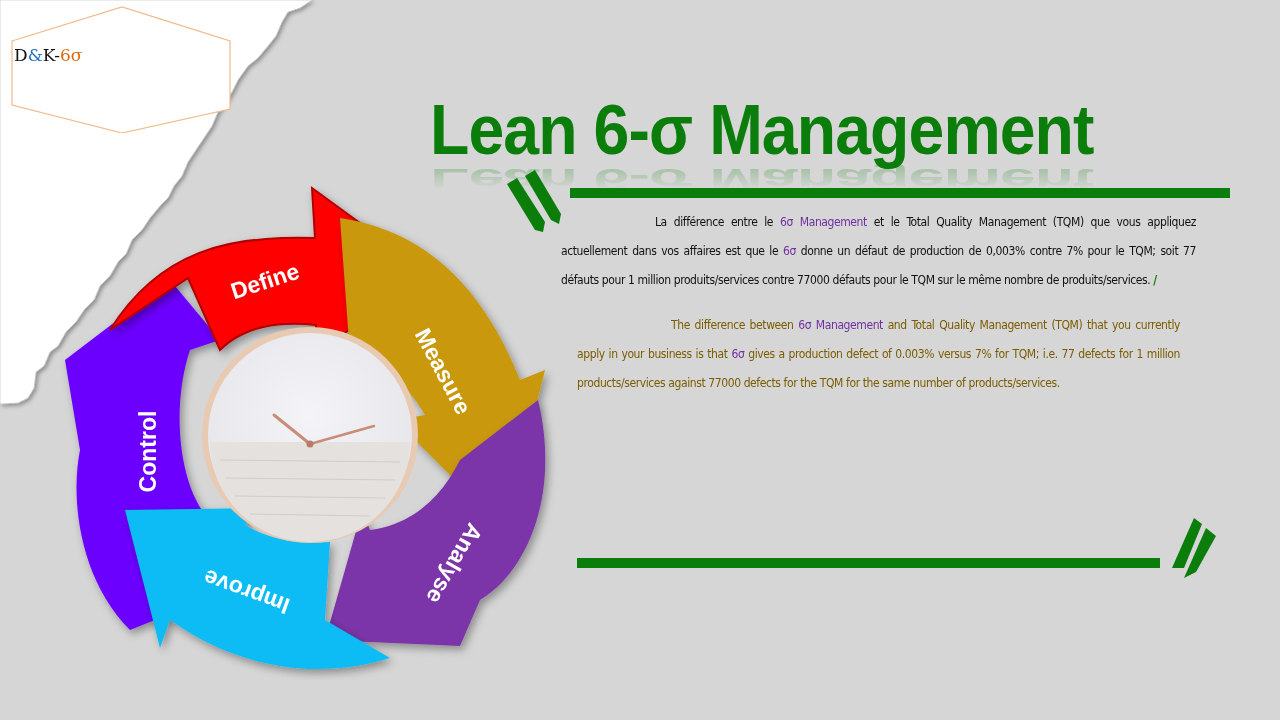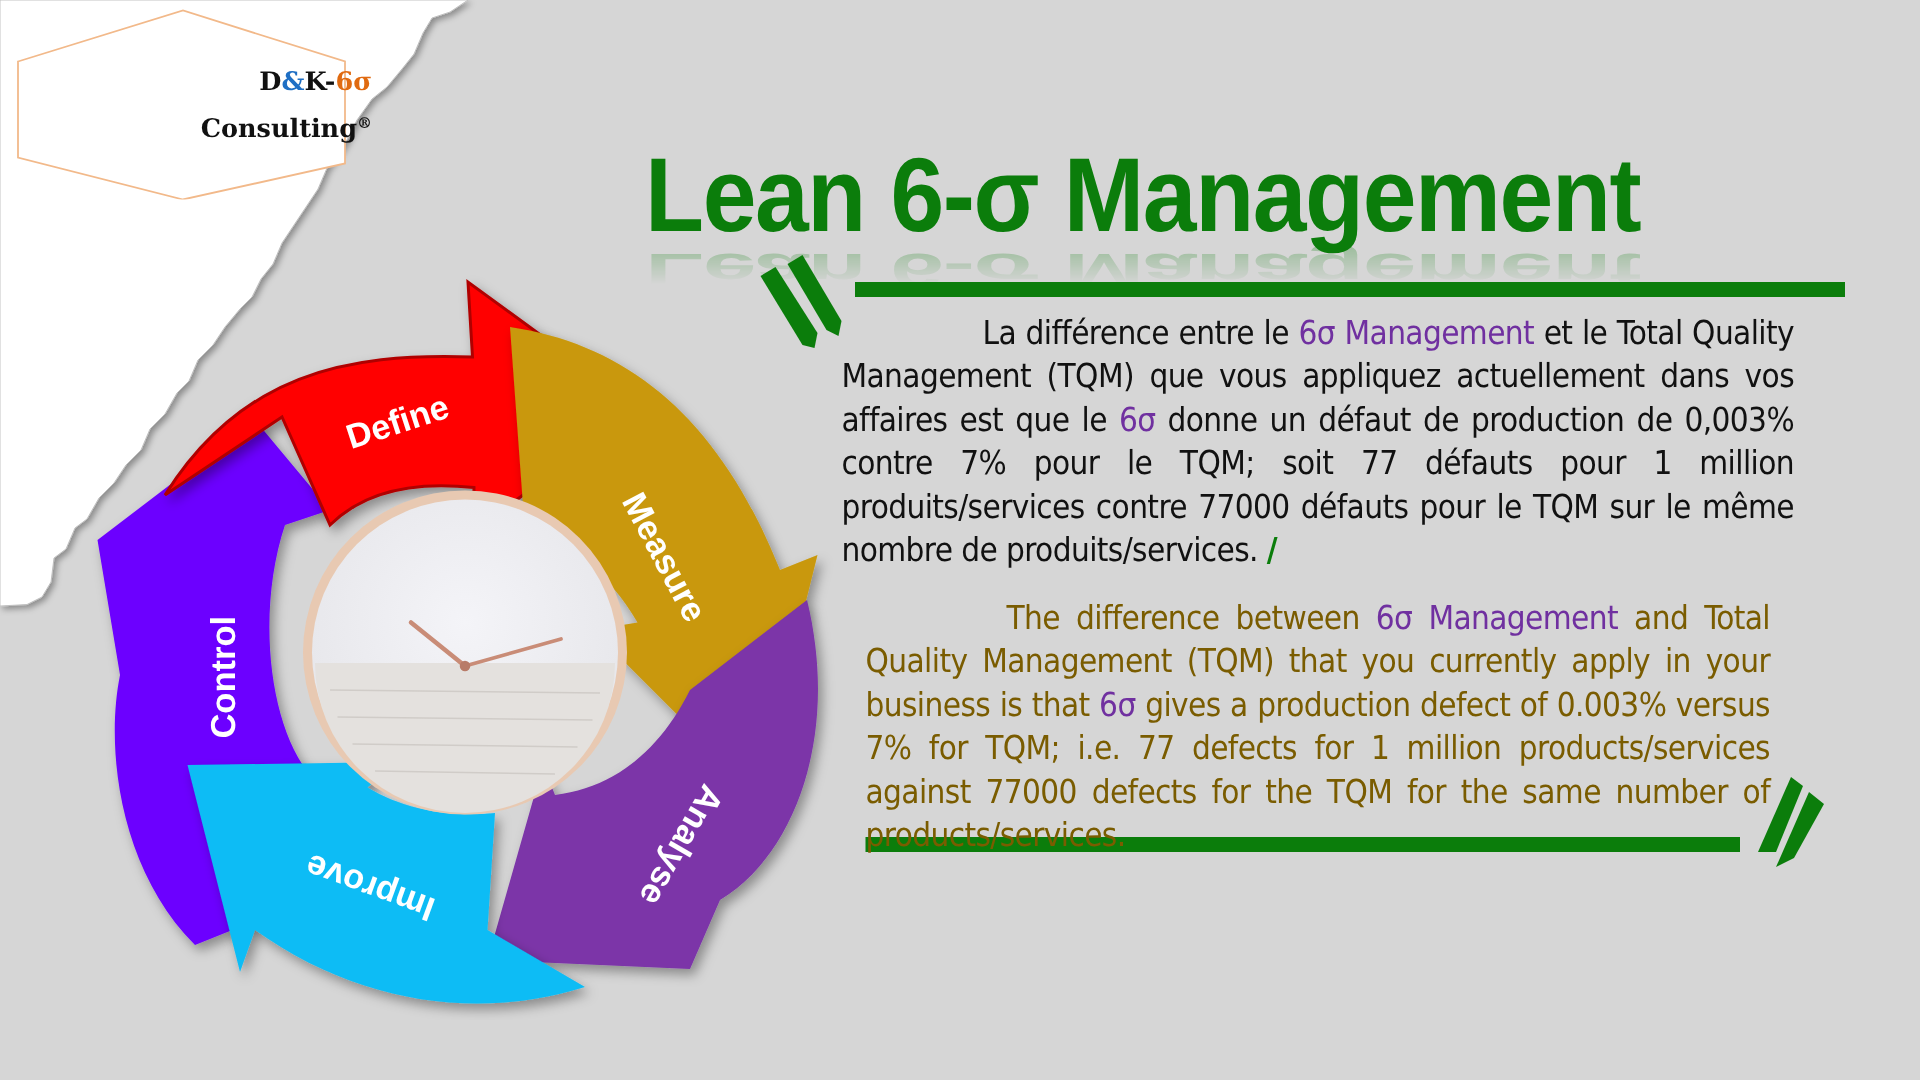--- a/index.html
+++ b/index.html
@@ -1,29 +1,29 @@
 <!DOCTYPE html>
 <html><head>
 <meta charset="utf-8">
 <style>
   html, body { margin:0; padding:0; }
   body { width:1280px; height:720px; overflow:hidden; background:#d6d6d6; position:relative; font-family:"Liberation Sans", sans-serif; }
   .torn { position:absolute; left:0; top:0; width:1280px; height:720px; pointer-events:none; }
   .logo { position:absolute; left:10px; top:5px; width:222px; height:128px; }
   .logo svg { position:absolute; left:0; top:0; }
-  .logo-text { position:absolute; left:16px; top:36px; width:222px; text-align:right; font-family:"DejaVu Serif", serif; font-weight:bold; color:#111; font-size:17px; line-height:28px; }
+  .logo-text { position:absolute; left:4px; top:36px; width:222px; text-align:left; font-family:"DejaVu Serif", serif; font-weight:normal; color:#111; font-size:17px; line-height:28px; }
   .logo .amp { color:#1f6fc4; }
   .logo .six { color:#e06a10; }
   .logo sup { font-size:10px; }
   .title-wrap { position:absolute; left:430px; top:62px; width:770px; height:100px;margin-top:33px; }
   .title { font-family:"Liberation Sans", sans-serif; font-weight:bold; font-size:70px; color:#0b7d0b; letter-spacing:-1px; line-height:70px; white-space:nowrap; transform:scaleX(0.92); transform-origin:left top; }
   .title.reflect { position:absolute; top:70px; left:0; transform:scaleX(0.92) scaleY(-0.45); transform-origin:left top; opacity:0.28; -webkit-mask-image:linear-gradient(to top, rgba(0,0,0,1), rgba(0,0,0,0) 80%); mask-image:linear-gradient(to top, rgba(0,0,0,1), rgba(0,0,0,0) 80%); top:101px; }
   .bar { position:absolute; background:#0b7d0b; height:10px; }
   .quote-mark { position:absolute; }
-  .text-block { position:absolute; left:561px; top:208px; width:635px; font-family:"DejaVu Sans", sans-serif; font-size:22px; line-height:29px; text-align:justify; letter-spacing:-0.4px; font-stretch:condensed; }
+  .text-block { position:absolute; left:561px; top:208px; width:635px; font-family:"DejaVu Sans", sans-serif; font-size:12px; line-height:29px; text-align:justify; letter-spacing:-0.4px; font-stretch:condensed; }
   .para-fr { color:#111; text-indent:94px; margin:0; }
   .para-en { color:#7a5c00; text-indent:94px; margin:16px; }
   .hl { color:#7030a0; }
   .slash { color:#0b7d0b; font-weight:bold; }
   .cycle { position:absolute; left:60px; top:180px; width:500px; height:500px; }
   .cycle-label { position:absolute; color:#fff; font-weight:bold; font-family:"Liberation Sans", sans-serif; font-size:23px; white-space:nowrap; }
 </style>
 </head>
 <body>
 
@@ -35,21 +35,20 @@
   </defs>
   <path filter="url(#sh)" fill="#ffffff" stroke="#bdbdbd" stroke-width="0.6" d="M0,0 L312,0 L300,8 L288,12 L282,22 L276,36 L268,46 L258,58 L248,66 L238,80 L232,92 L226,102 L218,112 L212,126 L204,138 L196,150 L188,162 L182,176 L174,186 L168,198 L160,206 L150,218 L142,230 L132,240 L126,254 L118,262 L110,276 L100,286 L94,300 L84,310 L76,322 L66,332 L58,346 L50,352 L44,366 L36,372 L34,388 L28,398 L18,403 L0,404 Z"></path>
 </svg>
 
 <div class="logo">
   <svg width="222" height="128" viewBox="0 0 222 128">
     <polygon points="2,36 112,2 220,36 220,104 112,128 2,100" fill="#ffffff" stroke="#f2b98a" stroke-width="1.2"></polygon>
   </svg>
   <div class="logo-text">
     <div><span>D</span><span class="amp">&amp;</span><span>K-</span><span class="six">6σ</span></div>
-    <div><span>Consulting</span><sup>®</sup></div>
   </div>
 </div>
 
 <div class="title-wrap">
   <div class="title">Lean 6-σ Management</div>
   <div class="title reflect">Lean 6-σ Management</div>
 </div>
 
 <svg class="quote-mark" style="left:505px;top:170px" width="60" height="65" viewBox="0 0 60 65">
   <polygon points="2,14 12,8 40,52 38,62 30,60" fill="#0b7d0b"></polygon>

